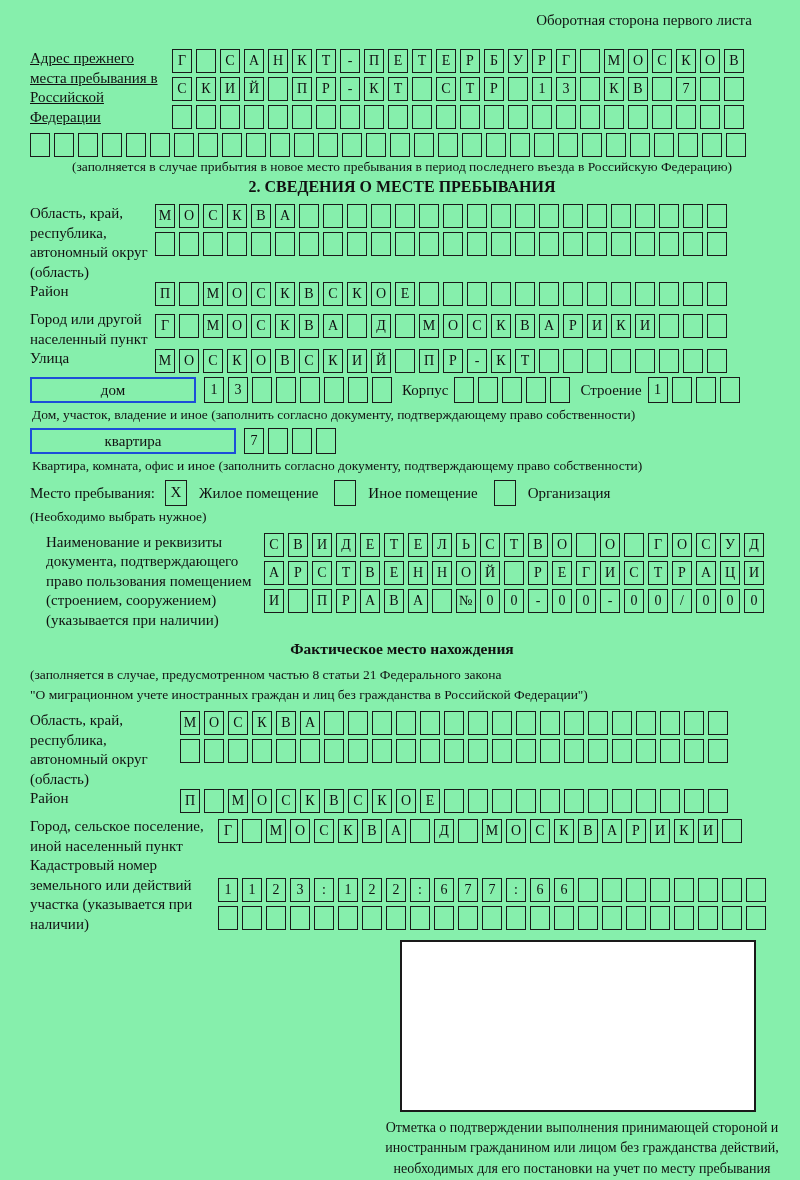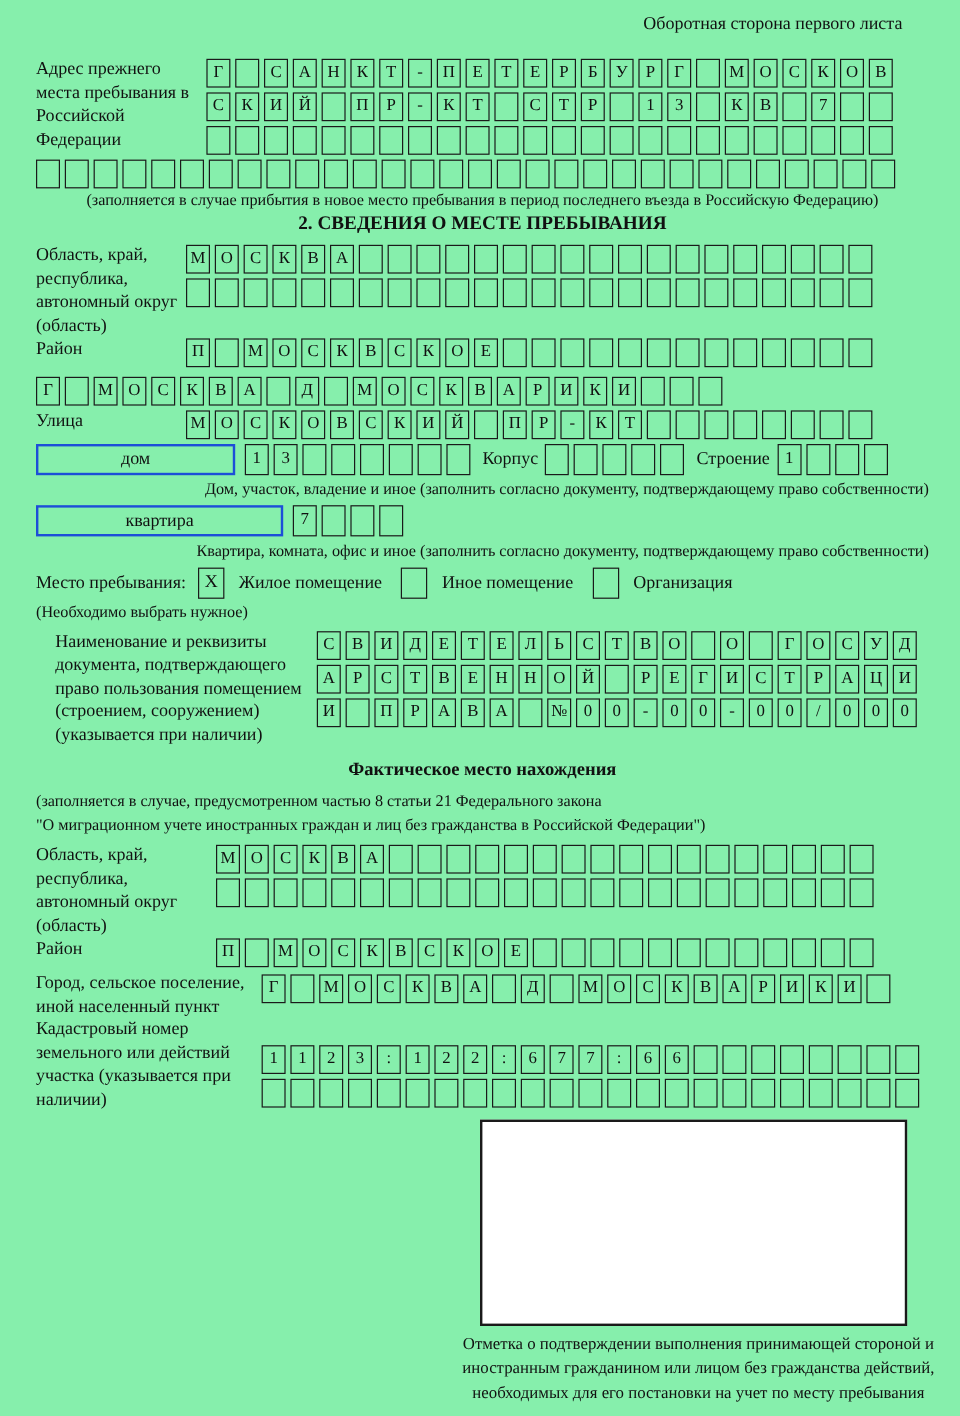--- a/index.html
+++ b/index.html
@@ -8,40 +8,40 @@
     width:800px; height:1180px;
     color:#111;
     font-family:"Liberation Serif", serif;
   }
   .page { width:800px; height:1180px; padding:12px 26px 0 30px; overflow:hidden; background:#86efac; }
 
   .hdr-note { text-align:right; font-size:15px; margin-bottom:20px; padding-right:22px; }
 
   .frow { display:flex; align-items:flex-start; }
   .lbl  { font-size:15px; line-height:1.3; flex:0 0 auto; }
-  .w142 { width:142px; }
+  .w142 { width:142px;text-decoration:underline; }
   .w125 { width:125px; }
   .w218 { width:218px; }
   .w150 { width:150px; }
   .w188 { width:188px; }
 
   .cellrows { flex:0 0 auto; }
   .cells { display:flex; margin-bottom:4px; }
   .cell {
     flex:0 0 auto;
     width:20px; height:24px; margin-right:4px;
     border:1.6px solid #1a1a1a;
     text-align:center; font-size:14px; line-height:21px;
     font-family:"Liberation Serif", serif;
   }
   .fullrow { margin-left:0; margin-bottom:2px; }
 
   .cap { font-size:13.5px; }
   .cap-c { text-align:center; margin-bottom:3px; }
-  .cap-l { margin:0 0 5px 2px;text-align:right; }
+  .cap-l { margin:0 0 5px 2px; }
 
   .sec-title { text-align:center; font-weight:bold; font-size:16px; margin:3px 0 8px 0;font-family:Liberation Serif, serif; }
   .sub-title { text-align:center; font-weight:bold; font-size:15.5px; margin:10px 0 8px 0; }
   .note-c { font-size:13.5px; line-height:1.4; margin-bottom:6px; }
 
   .widebox {
     flex:0 0 auto; height:26px; border:2px solid #1d4ed8;
     text-align:center; font-size:15px; line-height:22px;
   }
   .wb-dom { width:166px; margin-right:8px; }
@@ -279,20 +279,21 @@
         <span class="cell"></span>
         <span class="cell"></span>
         <span class="cell"></span>
         <span class="cell"></span>
         <span class="cell"></span>
         <span class="cell"></span>
       </div>
   </div>
 
   <div class="frow">
+    <div class="lbl w125">Город или другой населенный пункт</div>
     <div class="cells" style="padding-top:4px;">
         <span class="cell">Г</span>
         <span class="cell"></span>
         <span class="cell">М</span>
         <span class="cell">О</span>
         <span class="cell">С</span>
         <span class="cell">К</span>
         <span class="cell">В</span>
         <span class="cell">А</span>
         <span class="cell"></span>

